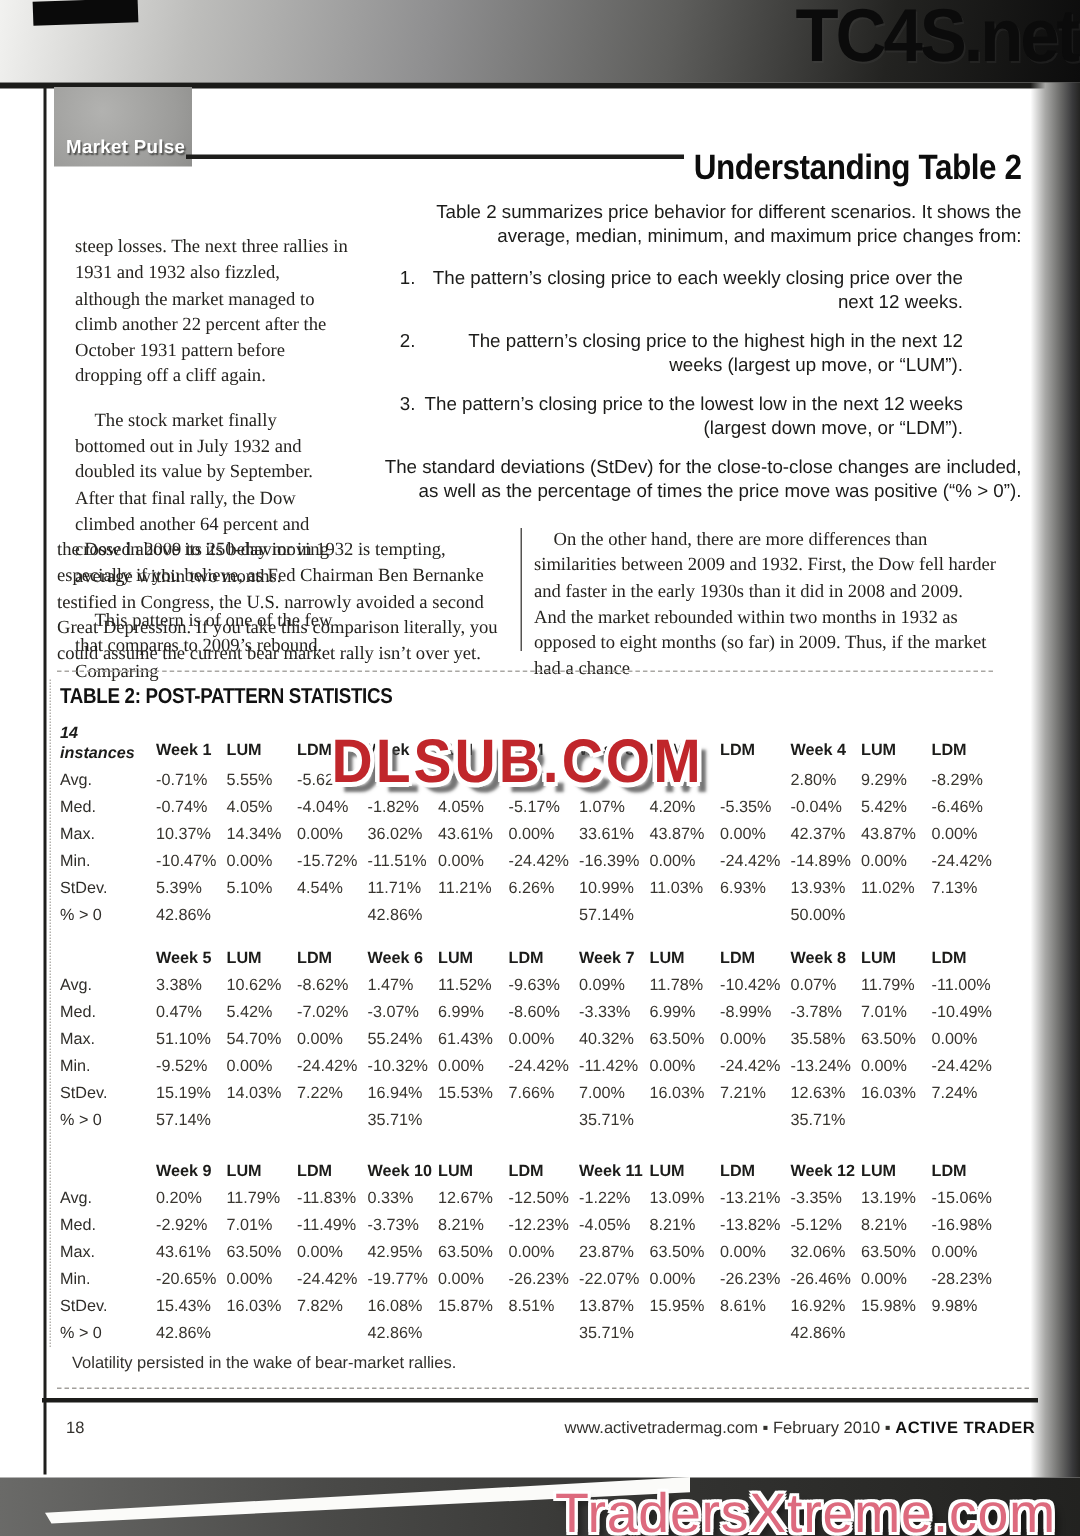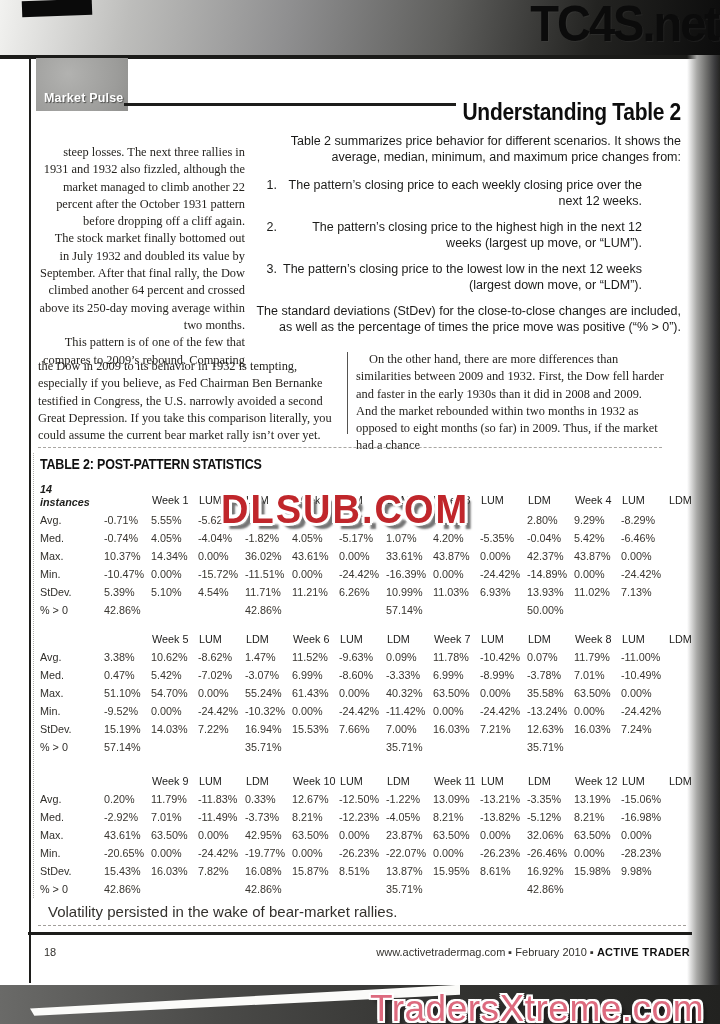--- a/index.html
+++ b/index.html
@@ -43,45 +43,45 @@
   .ut-intro{margin-bottom:13px !important;}
   .ut-list{margin:0 0 0 6px;}
   .ut-item{display:flex;margin-bottom:11px;}
   .ut-num{width:18px;flex:none;font-size:12.5px;line-height:15.5px;color:#1b1b19;}
   .ut-item-text{font-size:12.5px;line-height:15.5px;color:#1b1b19;max-width:365px;}
   .ut-outro{margin-top:4px !important;}
 
   
   .serif{font-family:"Liberation Serif",serif;font-size:12.4px;line-height:17.3px;color:#262420;}
   .col-a{position:absolute;left:38px;top:144px;width:207px;}
-  .col-a p{margin:0;text-align:right;}
+  .col-a p{margin:12px;}
   .col-a p+p{text-indent:13px;}
   .col-b{position:absolute;left:38px;top:358px;width:306px;}
   .col-b p{margin:0;}
   .col-divider{position:absolute;left:347px;top:352px;width:1px;height:82px;background:#555351;}
   .col-r{position:absolute;left:356px;top:351px;width:308px;}
   .col-r p{margin:0;text-indent:13px;}
   .article-rule{position:absolute;left:38px;top:447px;width:624px;border-top:1px dashed #a9a7a3;}
 
   
   .tbl-dotted{position:absolute;left:33px;top:453px;width:1px;height:445px;border-left:1px dotted #b4b2ae;}
   .tbl-title{position:absolute;left:40px;top:456px;font-size:12.5px;font-weight:800;letter-spacing:-0.2px;
     color:#111;transform:scaleY(1.15);transform-origin:top left;}
   .tblock{position:absolute;left:40px;display:grid;grid-template-columns:64px repeat(12,47px);
     font-size:10.8px;color:#38352f;}
   .tblock .tc{overflow:visible;white-space:nowrap;line-height:18px;}
-  .tblock .th{font-weight:400;color:#1c1c1a;align-self:end;margin-left:48px;}
+  .tblock .th{font-weight:700;color:#1c1c1a;align-self:end;}
   .tblock .corner{font-style:italic;font-weight:700;color:#1c1c1a;white-space:pre-line;line-height:13px;align-self:start;}
   .tblock .rl{color:#302e2a;}
   #tblock0{top:483px;}
   #tblock0 .th,#tblock0 .corner{padding-bottom:2px;}
   #tblock1{top:630px;}
   #tblock2{top:772px;}
 
-  .tbl-caption{position:absolute;left:48px;top:903px;font-size:15px;color:#33312d;}
+  .tbl-caption{position:absolute;left:48px;top:903px;font-size:11px;color:#33312d;}
 
   
   .foot-dashed{position:absolute;left:38px;top:925px;width:648px;border-top:1px dashed #a29f9b;}
   .foot-rule{position:absolute;left:28px;top:932px;width:664px;height:3px;background:#1c1c1a;}
   .page-num{position:absolute;left:44px;top:946px;font-size:11px;color:#33312d;}
   .foot-right{position:absolute;right:30px;top:946px;font-size:11px;color:#33312d;white-space:nowrap;}
   .foot-right b{font-weight:800;letter-spacing:0.3px;color:#111;}
 </style>
 </head>
 <body>

